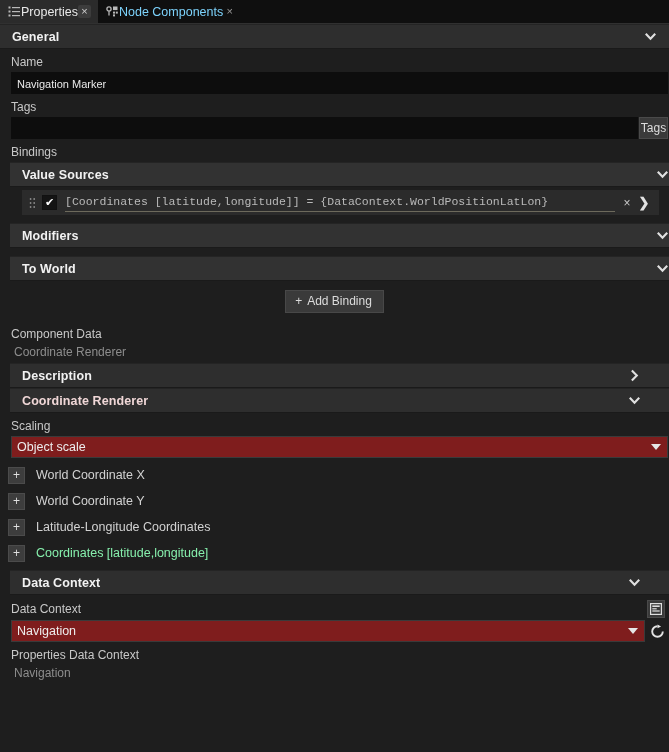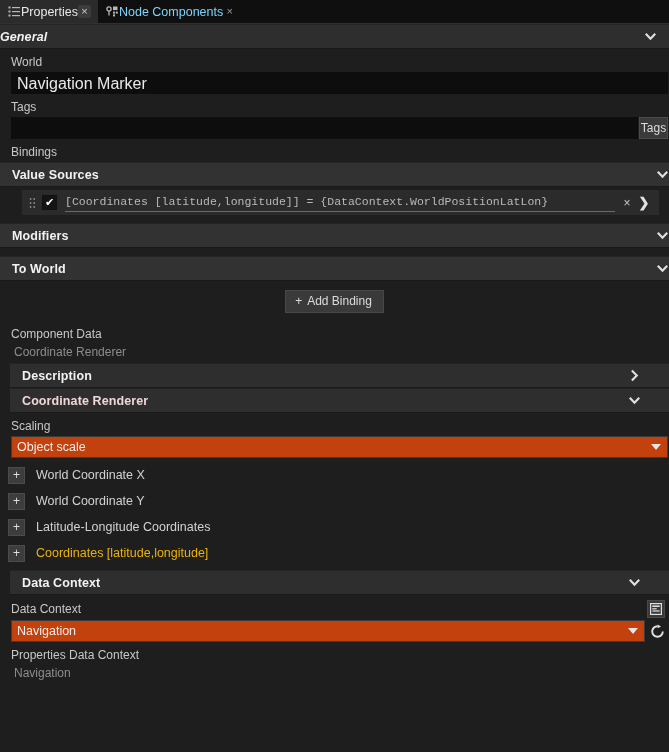--- a/index.html
+++ b/index.html
@@ -79,23 +79,23 @@
   .section {
     height: 25px;
     background: #2e2e2e;
     border-top: 1px solid #242424;
     border-bottom: 1px solid #1a1a1a;
     display: flex;
     align-items: center;
     box-sizing: border-box;
     position: relative;
   }
-  .section.lvl0 { padding-right: 12px; font-style: italic; }
+  .section.lvl0 { padding-left: 12px; padding-right: 12px; }
   .section.lvl1 {
-    margin-left: 0;
+    margin-left: 10px;
     padding-left: 12px;
     padding-right: 0;
     background: #323232;
     gap: 12px;
   }
   .section.lvl1b {
     margin-left: 10px;
     padding-left: 12px;
     padding-right: 28px;
     background: #2e2e2e;
@@ -134,21 +134,21 @@
     margin: 0 1px 0 11px;
   }
   .textinput {
     flex: 1;
     height: 22px;
     line-height: 22px;
     background: #0d0d0d;
     border: 1px solid #0d0d0d;
     box-sizing: border-box;
     color: #e9e9e9;
-    font-size: 16px;
+    font-size: 11px;
     padding: 0 5px;
     overflow: hidden;
     white-space: nowrap;
   }
   .tags-btn {
     width: 29px;
     background: #3a3a3a;
     border: 1px solid #4a4a4a;
     box-sizing: border-box;
     color: #dcdcdc;
@@ -233,21 +233,21 @@
     padding: 3px 11px 4px 9px;
     display: inline-flex;
     align-items: center;
     gap: 5px;
   }
 
   
   .dropdown {
     margin: 0 1px 0 11px;
     height: 22px;
-    background: #c2410c;
+    background: #7f1d1d;
     border: 1px solid #3a3a3a;
     box-sizing: border-box;
     display: flex;
     align-items: center;
     padding: 0 6px 0 5px;
     color: #ededed;
     font-size: 12.5px;
   }
   .dropdown .dd-val { flex: 1; white-space: nowrap; overflow: hidden; }
   .caret-down {
@@ -272,21 +272,21 @@
     box-sizing: border-box;
     color: #e0e0e0;
     font-size: 12px;
     line-height: 14px;
     display: inline-flex;
     align-items: center;
     justify-content: center;
     margin-right: 11px;
   }
   .prop-label { font-size: 12.5px; color: #d2d2d2; }
-  .prop-label.linked { color: #eab308; }
+  .prop-label.linked { color: #86efac; }
 
   
   .dc-label-row {
     display: flex;
     align-items: center;
     padding: 5px 4px 2px 11px;
   }
   .dc-label-row .field-label-inline {
     flex: 1;
     font-size: 12px;
@@ -362,21 +362,21 @@
 
   <div class="section lvl0">
     <span class="section-title">General</span>
     <span class="chev">
       <svg width="13" height="13" viewBox="0 0 13 13">
           <path d="M2.5 4.5 L6.5 8.7 L10.5 4.5" fill="none" stroke="#e0e0e0" stroke-width="2.1" stroke-linecap="square"></path>
         </svg>
     </span>
   </div>
 
-  <div class="field-label">World</div>
+  <div class="field-label">Name</div>
   <div class="input-row">
     <div class="textinput" placeholder="">Navigation Marker</div>
   </div>
 
   <div class="field-label">Tags</div>
   <div class="input-row">
     <div class="textinput" placeholder=""></div>
     <div class="tags-btn">Tags</div>
   </div>
 

